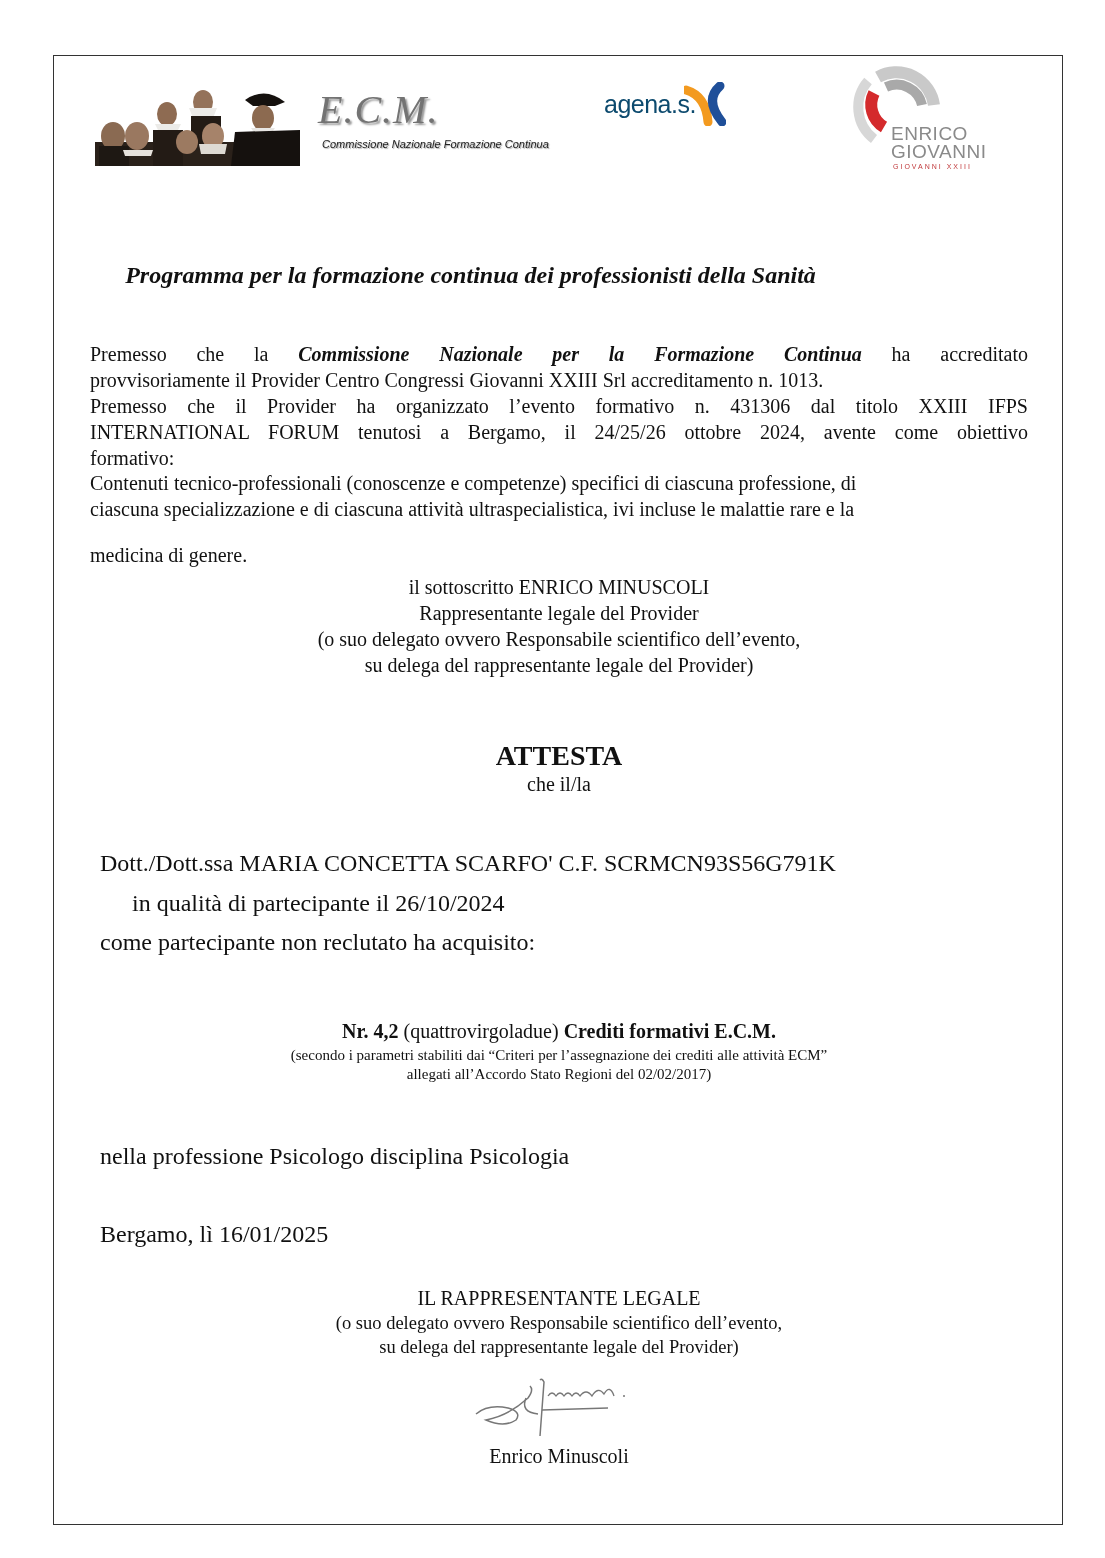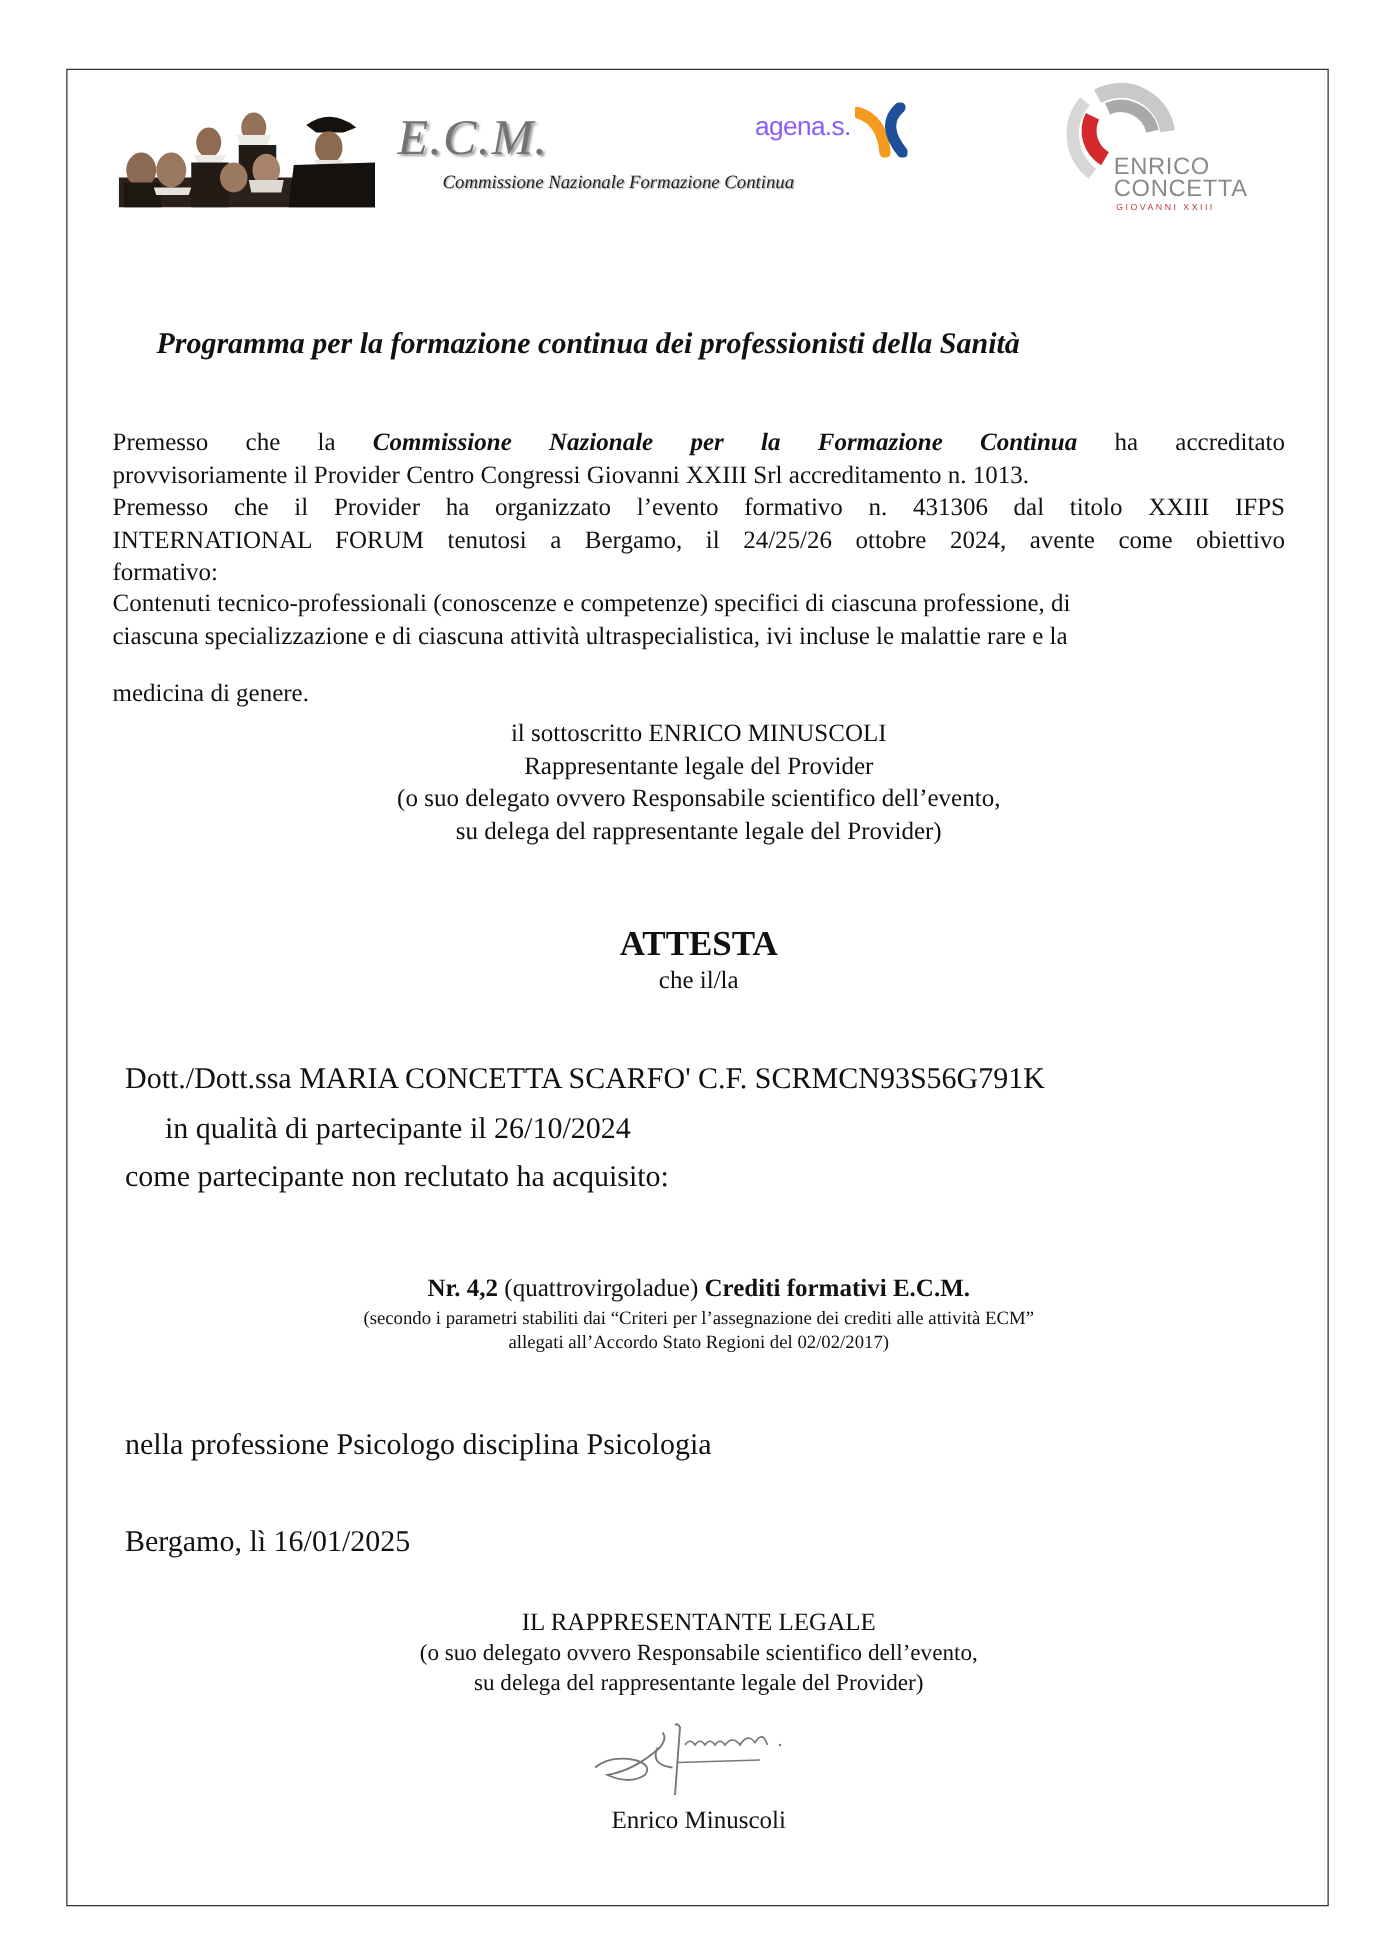--- a/index.html
+++ b/index.html
@@ -7,24 +7,24 @@
            font-family: "Liberation Serif", "DejaVu Serif", serif; color: #111; }
     .frame { position: absolute; left: 53px; top: 55px; width: 1010px; height: 1470px;
              border: 1.5px solid #333; box-sizing: border-box; }
     .abs { position: absolute; }
 
     
     .painting { left: 95px; top: 84px; width: 205px; height: 82px; }
     .ecm-title { left: 318px; top: 86px; font-size: 40px; font-style: italic;
                  font-family: "Liberation Serif", serif; letter-spacing: 1px; color: #737373;
                  text-shadow: 2px 2px 2px #999; }
-    .ecm-sub { left: 322px; top: 138px; font-size: 15px; font-style: italic;
-               font-family: Liberation Serif, serif; color: #222; text-shadow: 1px 1px 1px #aaa; margin-left: 32px; }
-    .agenas-text { left: 604px; top: 90px; font-size: 21px; font-family: "Liberation Sans", sans-serif;
-                   color: #8b5cf6; letter-spacing: -0.5px; }
+    .ecm-sub { left: 322px; top: 138px; font-size: 11px; font-style: italic;
+               font-family: Liberation Sans, sans-serif; color: #222; text-shadow: 1px 1px 1px #aaa; }
+    .agenas-text { left: 604px; top: 90px; font-size: 25px; font-family: "Liberation Sans", sans-serif;
+                   color: #0c4a6e; letter-spacing: -0.5px; }
     .agenas-mark { left: 684px; top: 82px; width: 42px; height: 44px; }
     .cc-mark { left: 850px; top: 65px; width: 90px; height: 82px; }
     .cc-text1, .cc-text2 { font-family: "Liberation Sans", sans-serif; color: #8a8a8a; font-size: 19px;
                  letter-spacing: 0.5px; font-weight: 300; line-height: 19px; }
     .cc-text1 { left: 891px; top: 124px; }
     .cc-text2 { left: 891px; top: 142px; }
     .cc-text3 { left: 893px; top: 163px; font-family: "Liberation Sans", sans-serif; color: #c0393b;
                 font-size: 7px; letter-spacing: 2px; }
 
     .program-title { left: 0; width: 941px; top: 262px; text-align: center; font-size: 24px;
@@ -104,21 +104,21 @@
   <path d="M36 4 Q20 18 38 40" stroke="#1f4f99" stroke-width="9" fill="none" stroke-linecap="round"></path>
 </svg>
 
 <svg class="abs cc-mark" viewBox="0 0 90 82">
   <path d="M28 12 A38 38 0 0 1 84 40" stroke="#c9c9c9" stroke-width="12" fill="none"></path>
   <path d="M36 22 A26 26 0 0 1 72 40" stroke="#a9a9a9" stroke-width="10" fill="none"></path>
   <path d="M18 16 A40 40 0 0 0 24 74" stroke="#d7d7d7" stroke-width="10" fill="none"></path>
   <path d="M24 28 A26 26 0 0 0 34 62" stroke="#d42a2c" stroke-width="12" fill="none"></path>
 </svg>
 <div class="abs cc-text1">ENRICO</div>
-<div class="abs cc-text2">CONCETTA</div>
+<div class="abs cc-text2">GIOVANNI</div>
 <div class="abs cc-text3">GIOVANNI XXIII</div>
 
 <div class="abs program-title">Programma per la formazione continua dei professionisti della Sanità</div>
 
 <div class="abs para justify p1a"><span>Premesso  che la </span><b><i>Commissione Nazionale per la Formazione Continua</i></b><span> ha accreditato</span></div>
 <div class="abs para p1b">provvisoriamente il Provider Centro Congressi Giovanni XXIII Srl accreditamento n. 1013.</div>
 <div class="abs para justify p2a">Premesso che il Provider ha organizzato l’evento formativo n. 431306 dal titolo XXIII IFPS</div>
 <div class="abs para justify p2b">INTERNATIONAL FORUM tenutosi a Bergamo, il 24/25/26 ottobre 2024, avente come obiettivo</div>
 <div class="abs para p2c">formativo:</div>
 <div class="abs para p3a">Contenuti tecnico-professionali (conoscenze e competenze) specifici di ciascuna professione, di</div>

